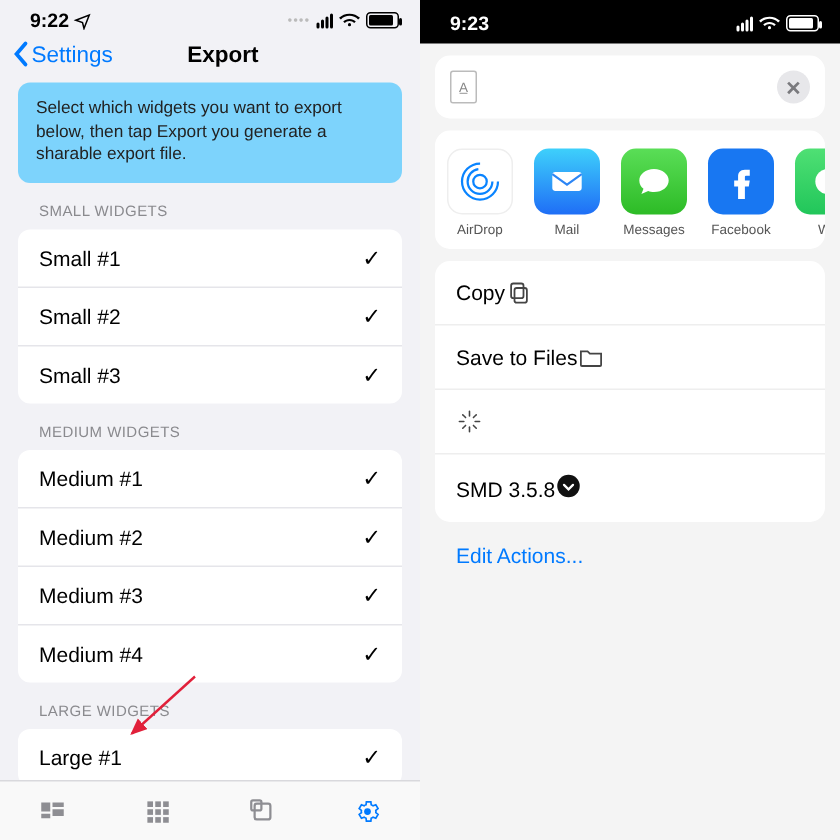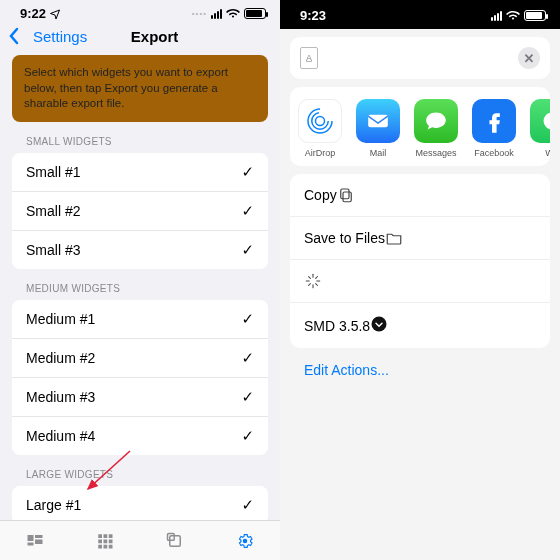--- a/index.html
+++ b/index.html
@@ -13,24 +13,24 @@
   .status .r { display:flex; align-items:center; gap:4px;}
   .right .status { color: #fff; background: #000; padding-top:8px; padding-bottom:6px;}
   .bars { display:inline-flex; gap:1px; align-items:flex-end; }
   .bars span { width:2px; background:currentColor; display:inline-block; border-radius:1px;}
   .bars span:nth-child(1){height:4px}.bars span:nth-child(2){height:6px}.bars span:nth-child(3){height:8px}.bars span:nth-child(4){height:10px}
   .batt { width:22px; height:11px; border:1px solid currentColor; border-radius:3px; position:relative; display:inline-block;}
   .batt::after{ content:""; position:absolute; right:-3px; top:3px; width:2px; height:5px; background:currentColor; border-radius:1px;}
   .batt .fill{ position:absolute; left:1px; top:1px; bottom:1px; width:16px; background:currentColor; border-radius:1px;}
   
   .nav { display:flex; align-items:center; padding: 4px 10px 10px 8px; }
-  .back { color:#007aff; font-size:15px; display:flex; align-items:center; gap:14px;}
+  .back { color:#007aff; font-size:15px; display:flex; align-items:center; gap:2px;}
   .navtitle { flex:1; text-align:center; font-weight:600; font-size:15px; margin-left:-48px;}
   .body { padding: 0 12px; }
-  .intro { background:#a16207; border-radius:8px; padding:10px 12px; font-size:11.5px; line-height:1.35; color:#222;}
+  .intro { background:#7dd3fc; border-radius:8px; padding:10px 12px; font-size:11.5px; line-height:1.35; color:#222;}
   .header { font-size:10px; color:#8a8a8e; letter-spacing:.3px; margin:14px 4px 6px 14px;}
   .group { background:#fff; border-radius:8px; overflow:hidden;}
   .row { display:flex; align-items:center; justify-content:space-between; padding:10px 14px; font-size:14px; border-top:1px solid #e5e5ea;}
   .group .row:first-child { border-top:none;gap:36px; }
   .check { font-size:15px; font-weight:300;}
   .exportbtn { background:#fff; border-radius:8px; margin-top:14px; padding:11px 14px; color:#007aff; font-size:15px;}
   
   .tabbar { position:absolute; bottom:0; left:0; right:0; height:40px; background:#f9f9f9; border-top:1px solid #d9d9dd; display:flex; align-items:center; justify-content:space-around;}
   .tabicon { width:20px; height:18px; color:#8e8e93; }
   .tabicon.active { color:#007aff; }

